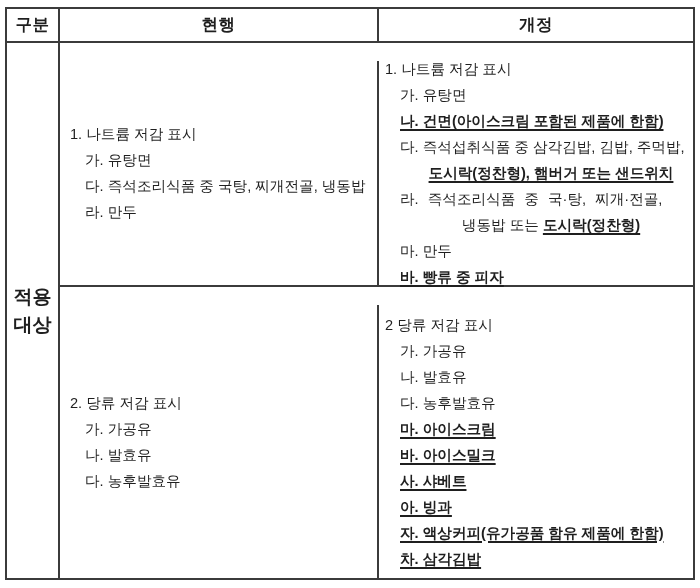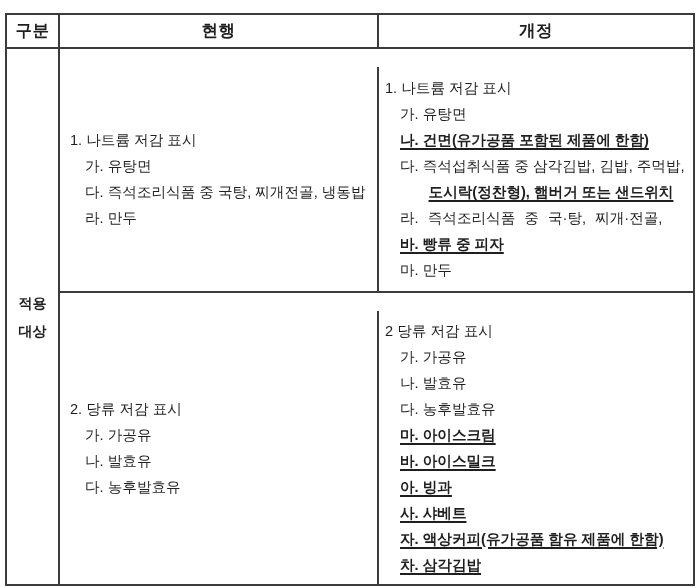--- a/index.html
+++ b/index.html
@@ -4,42 +4,42 @@
 <style>
   html,body{margin:0;padding:0;background:#ffffff;}
   .page{
     position:relative;
     width:700px;height:588px;
     background:#ffffff;
     font-family:"Liberation Sans","DejaVu Sans",sans-serif;
     color:#1f1f1f;
   }
   .tbl{
-    position:absolute;left:5px;top:13px;
+    position:absolute;left:5px;top:7px;
     width:690px;height:573px;
     box-sizing:border-box;
     border:2px solid #3b3b3b;
     display:grid;
     grid-template-columns:53px 319px 1fr;
     grid-template-rows:34px 244px auto;
   }
   .cell{
     box-sizing:border-box;
     overflow:visible;
   }
   .br{border-right:2px solid #3b3b3b;}
   .bb{border-bottom:2px solid #3b3b3b;}
   .hdr{
     display:flex;align-items:center;justify-content:center;
     font-weight:700;font-size:16.5px;letter-spacing:0.5px;
   }
   .label{
     grid-row:2/4;grid-column:1;
     display:flex;flex-direction:column;align-items:center;justify-content:center;
-    font-weight:700;font-size:14px;line-height:28px;
+    font-weight:700;font-size:19px;line-height:28px;
   }
   .body{
     display:flex;flex-direction:column;justify-content:center;
     font-size:14.6px;line-height:26px;
     white-space:nowrap;
     margin-top:18px;
   }
   .cur{padding-left:10px;}
   .rev{padding-left:6px;}
   .line{white-space:nowrap;}
@@ -78,41 +78,42 @@
 
     <div class="cell body cur br bb">
         <div class="line ind0"><span class="seg">1. 나트륨 저감 표시</span></div>
         <div class="line ind1"><span class="seg">가. 유탕면</span></div>
         <div class="line ind1"><span class="seg">다. 즉석조리식품 중 국탕, 찌개전골, 냉동밥</span></div>
         <div class="line ind1"><span class="seg">라. 만두</span></div>
       </div>
     <div class="cell body rev bb">
         <div class="line ind0"><span class="seg">1. 나트륨 저감 표시</span></div>
         <div class="line ind1"><span class="seg">가. 유탕면</span></div>
-        <div class="line ind1"><span class="seg em">나. 건면(유가공품 포함된 제품에 한함)</span></div>
+        <div class="line ind1"><span class="seg em">나. 건면(아이스크림 포함된 제품에 한함)</span></div>
         <div class="line ind1"><span class="seg">다. 즉석섭취식품 중 삼각김밥, 김밥, 주먹밥,</span></div>
         <div class="line ind2"><span class="seg em">도시락(정찬형), 햄버거 또는 샌드위치</span></div>
         <div class="line ind1 wide"><span class="seg">라. 즉석조리식품 중 국·탕, 찌개·전골,</span></div>
+        <div class="line ind2"><span class="seg">냉동밥 또는 </span><span class="seg em">도시락(정찬형)</span></div>
+        <div class="line ind1"><span class="seg">마. 만두</span></div>
         <div class="line ind1"><span class="seg em">바. 빵류 중 피자</span></div>
-        <div class="line ind1"><span class="seg">마. 만두</span></div>
       </div>
 
     <div class="cell body cur br">
         <div class="line ind0"><span class="seg">2. 당류 저감 표시</span></div>
         <div class="line ind1"><span class="seg">가. 가공유</span></div>
         <div class="line ind1"><span class="seg">나. 발효유</span></div>
         <div class="line ind1"><span class="seg">다. 농후발효유</span></div>
       </div>
     <div class="cell body rev">
         <div class="line ind0"><span class="seg">2 당류 저감 표시</span></div>
         <div class="line ind1"><span class="seg">가. 가공유</span></div>
         <div class="line ind1"><span class="seg">나. 발효유</span></div>
         <div class="line ind1"><span class="seg">다. 농후발효유</span></div>
         <div class="line ind1"><span class="seg em">마. 아이스크림</span></div>
         <div class="line ind1"><span class="seg em">바. 아이스밀크</span></div>
+        <div class="line ind1"><span class="seg em">사. 샤베트</span></div>
         <div class="line ind1"><span class="seg em">아. 빙과</span></div>
-        <div class="line ind1"><span class="seg em">사. 샤베트</span></div>
         <div class="line ind1"><span class="seg em">자. 액상커피(유가공품 함유 제품에 한함)</span></div>
         <div class="line ind1"><span class="seg em">차. 삼각김밥</span></div>
       </div>
 
   </div>
 </div>
 
 </body></html>

